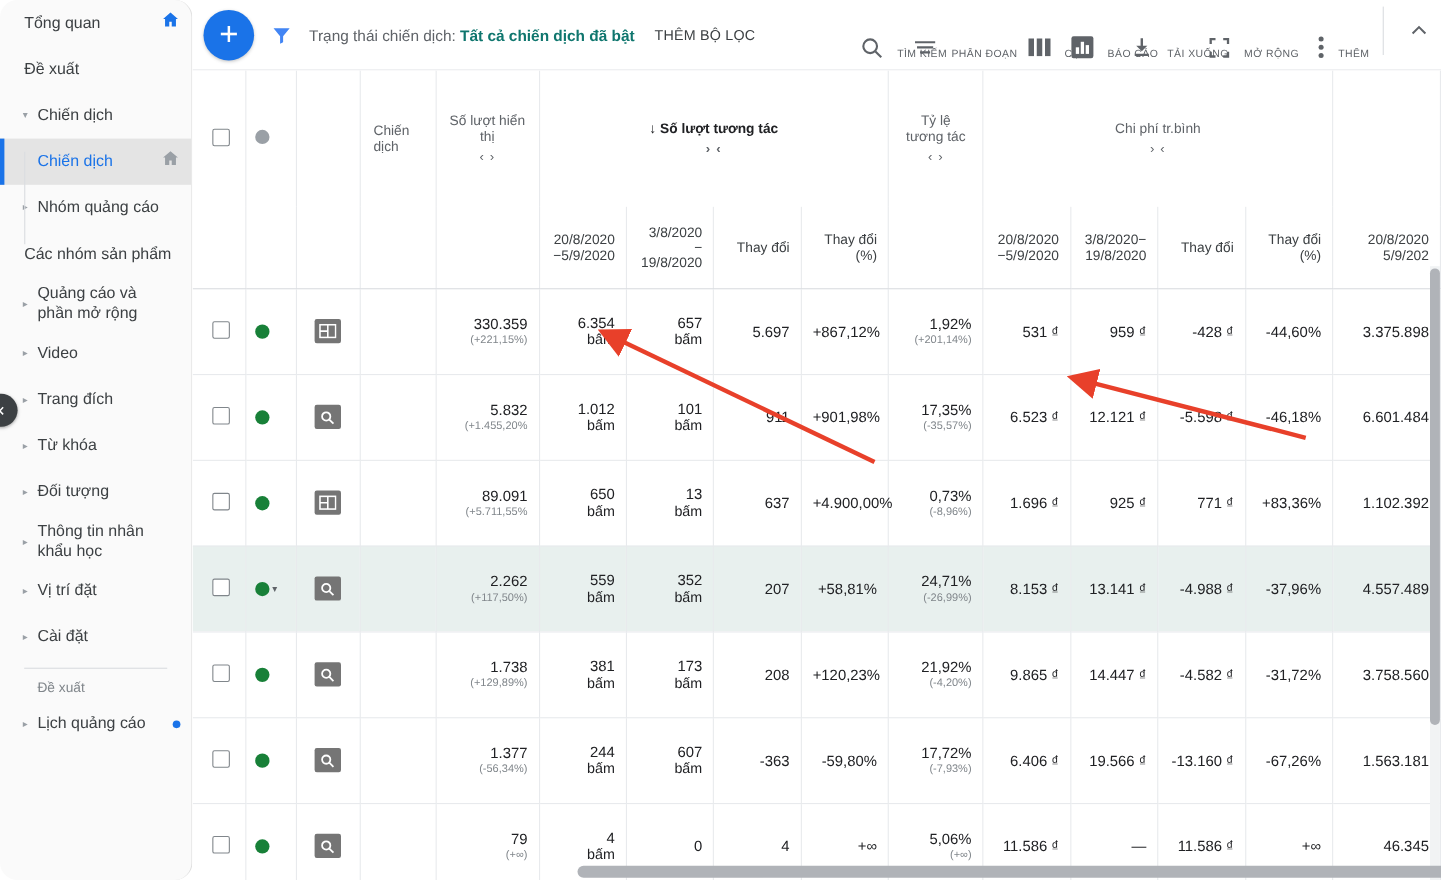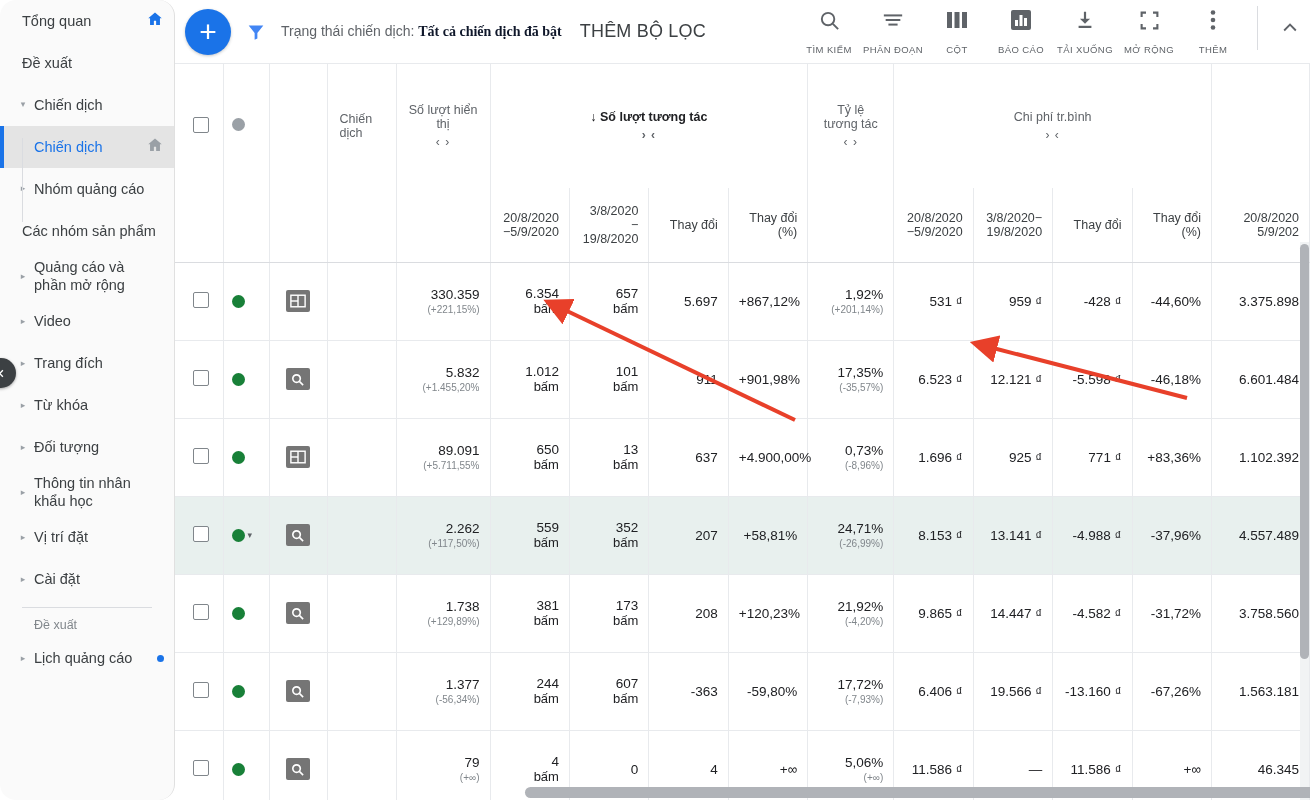--- a/index.html
+++ b/index.html
@@ -71,31 +71,31 @@
     width: 46px; height: 46px; border-radius: 50%; background: #1a73e8;
     color: #fff; font-size: 30px; font-weight: 300; line-height: 1;
     display: flex; align-items: center; justify-content: center;
     cursor: pointer; flex: 0 0 46px; margin-right: 14px;
     box-shadow: 0 1px 3px rgba(60,64,67,.3);
   }
   #filter-ico { width: 22px; height: 22px; flex: 0 0 22px; margin-right: 14px; cursor: pointer; }
   #filter-chip {
     font-size: 14px; color: #5f6368; white-space: nowrap; cursor: pointer;
   }
-  #filter-chip b { color: #0f172a; font-weight: 700; font-family: Liberation Serif, serif; }
+  #filter-chip b { color: #0f766e; font-weight: 700; }
   #add-filter {
-    font-size: 18px; color: #3c4043; margin-left: 18px; white-space: nowrap;
+    font-size: 13px; color: #3c4043; margin-left: 18px; white-space: nowrap;
     cursor: pointer; letter-spacing: .2px;
   }
   #tb-actions {
     margin-left: auto; display: flex; align-items: flex-end; height: 100%;
     padding-bottom: 8px;
   }
   .tb-act {
-    width: 64px; display: flex; flex-direction: column; align-items: center;
+    width: 64px; display: flex; flex-direction: row; align-items: flex-end;
     justify-content: flex-end; cursor: pointer; gap: 12px;
   }
   .tb-act .ti { height: 24px; display: flex; align-items: center; justify-content: center; }
   .tb-act .tl {
     font-size: 9.5px; color: #5f6368; letter-spacing: .4px; white-space: nowrap;
   }
   #tb-sep { width: 1px; height: 44px; background: #dadce0; margin: 0 12px; align-self: center; }
   #tb-up {
     width: 40px; display: flex; align-items: center; justify-content: center;
     cursor: pointer; align-self: center; height: 44px;

